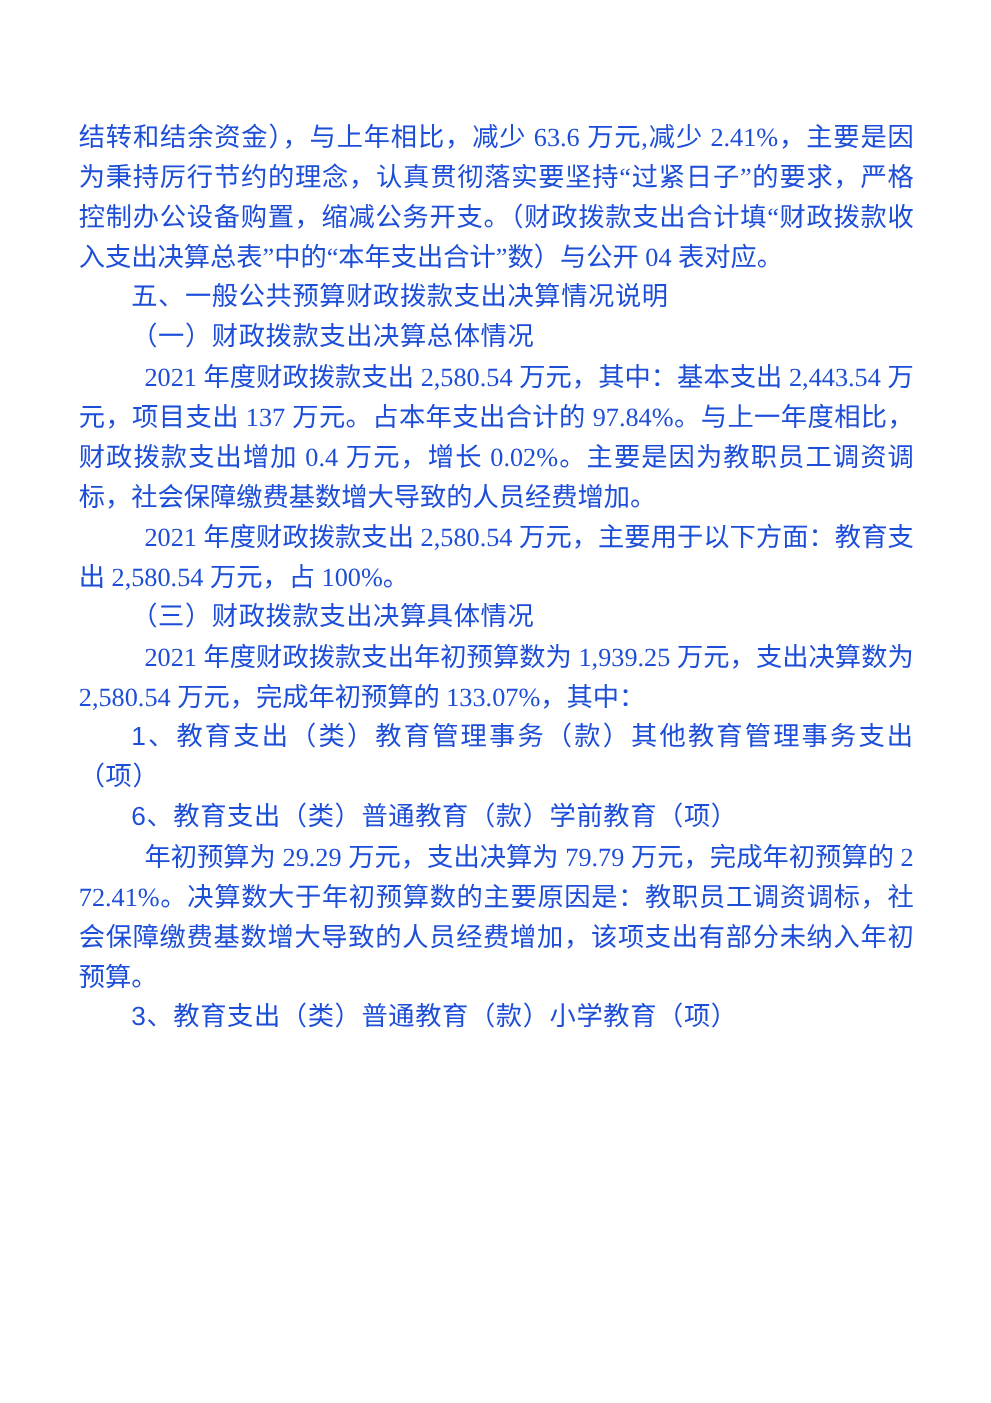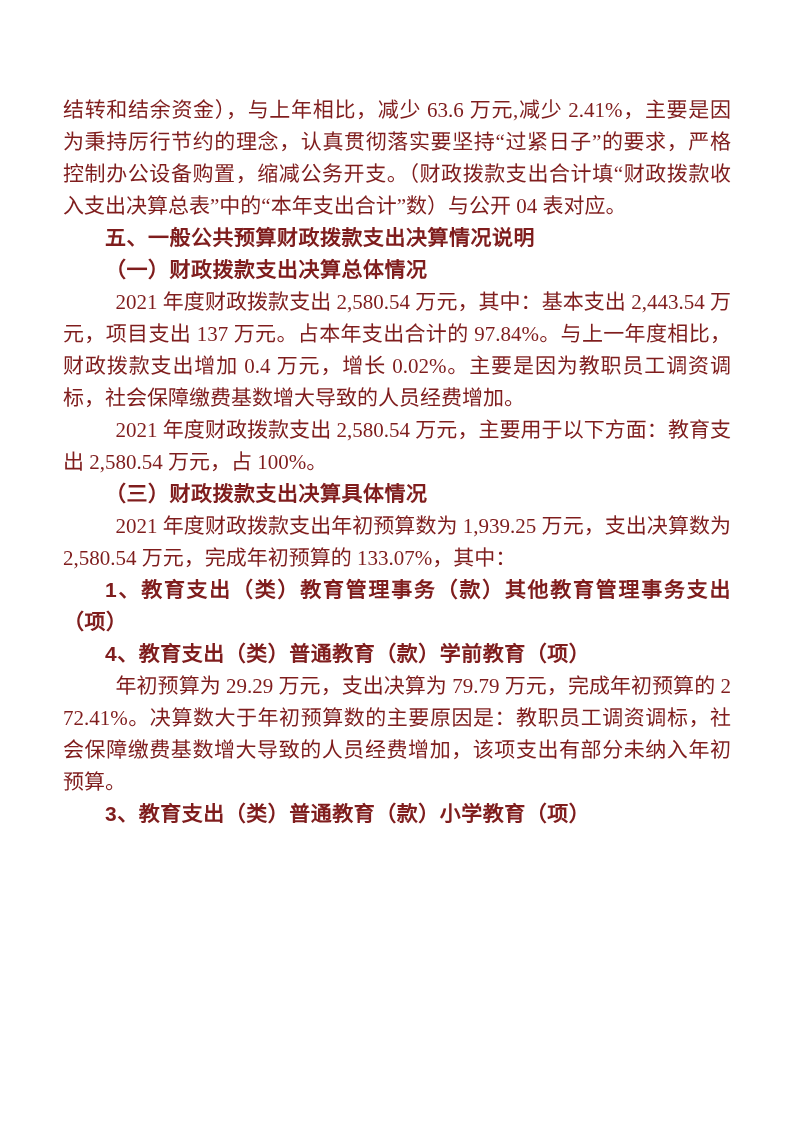--- a/index.html
+++ b/index.html
@@ -9,41 +9,41 @@
   }
   .page {
     position: relative;
     width: 793px;
     height: 1122px;
     margin: 0 auto;
     background: #ffffff;
     box-sizing: border-box;
     padding: 94px 62px 0 63px;
     overflow: hidden;
-    color: #7f1d1d;
+    color: #1d4ed8;
     font-family: "Liberation Serif", "DejaVu Serif", serif;
     font-size: 21px;
     line-height: 32px;
     text-align: justify;
   }
   .block {
     margin: 0;
     padding: 0;
     word-break: break-all;
   }
   .para-indent {
     text-indent: 2.5em;
     font-family: Liberation Serif, serif;
   }
   .para-noindent {
     text-indent: 0;
   }
   .heading {
     font-family: "Liberation Sans", "DejaVu Sans", sans-serif;
-    font-weight: 700;
+    font-weight: 400;
     text-indent: 2em;
     letter-spacing: 0.5px;
   }
 </style>
 </head>
 <body>
 
 <div class="page">
 
   <p class="block para-noindent">结转和结余资金），与上年相比，减少 63.6 万元,减少 2.41%，主要是因为秉持厉行节约的理念，认真贯彻落实要坚持“过紧日子”的要求，严格控制办公设备购置，缩减公务开支。（财政拨款支出合计填“财政拨款收入支出决算总表”中的“本年支出合计”数）与公开 04 表对应。</p>
@@ -57,20 +57,20 @@
 
   <p class="block para-indent">2021 年度财政拨款支出 2,580.54 万元，主要用于以下方面：教育支出 2,580.54 万元，占 100%。</p>
 
   <p class="block heading">（三）财政拨款支出决算具体情况</p>
 
   <p class="block para-indent">2021 年度财政拨款支出年初预算数为 1,939.25 万元，支出决算数为 2,580.54 万元，完成年初预算的 133.07%，其中：</p>
 
   <p class="block heading">1、教育支出（类）教育管理事务（款）其他教育管理事务支出（项）</p>
 
 
-  <p class="block heading">4、教育支出（类）普通教育（款）学前教育（项）</p>
+  <p class="block heading">6、教育支出（类）普通教育（款）学前教育（项）</p>
 
   <p class="block para-indent">年初预算为 29.29 万元，支出决算为 79.79 万元，完成年初预算的 272.41%。决算数大于年初预算数的主要原因是：教职员工调资调标，社会保障缴费基数增大导致的人员经费增加，该项支出有部分未纳入年初预算。</p>
 
   <p class="block heading">3、教育支出（类）普通教育（款）小学教育（项）</p>
 
 
 </div>
 
 </body></html>

